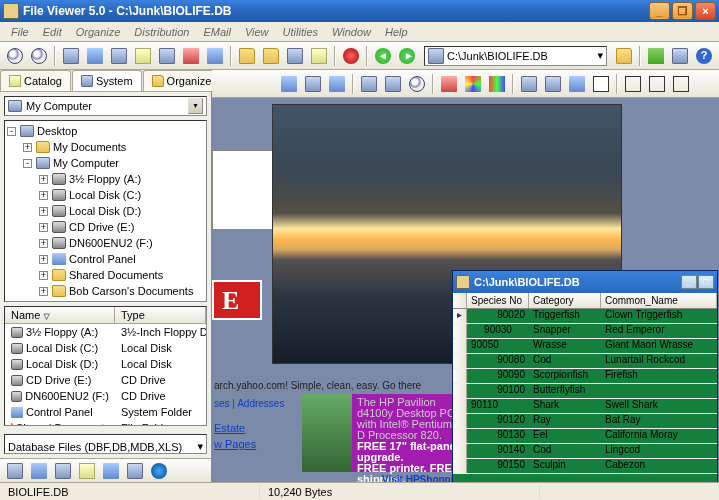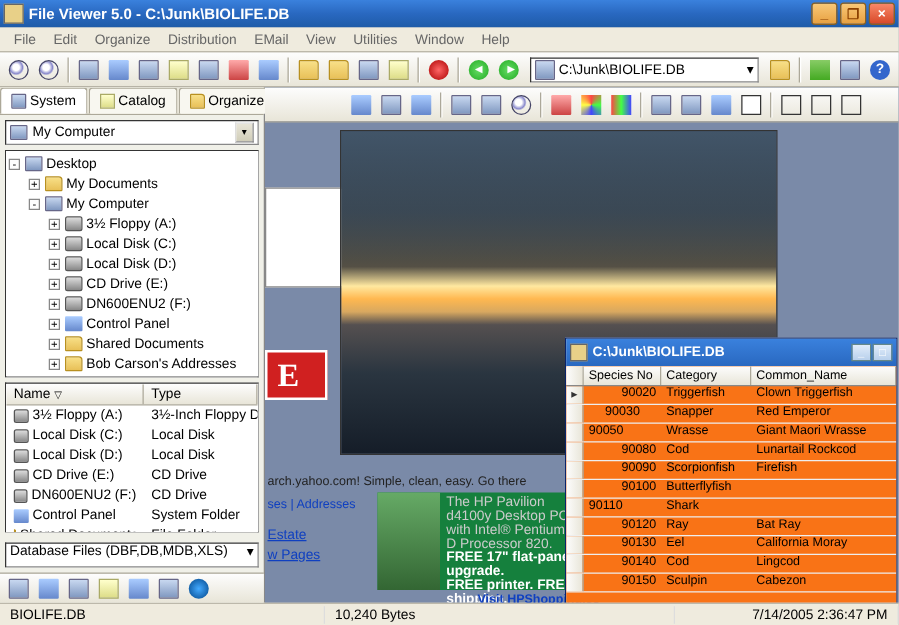--- a/index.html
+++ b/index.html
@@ -4,21 +4,21 @@
 <style>
 * { margin:0; padding:0; box-sizing:border-box; font-family:Tahoma,Arial,sans-serif; font-size:11px; }
 body { background:#d4d0c8; width:719px; height:500px; overflow:hidden; position:relative; }
 .titlebar { height:22px; background:linear-gradient(to bottom,#3a81dd 0%,#2968c0 50%,#1e5ba8 100%); display:flex; align-items:center; padding:0 3px; color:white; font-weight:bold; }
 .titlebar .icon { width:16px; height:16px; background:#e8d088; border:1px solid #666; margin-right:4px; }
 .titlebar .title { flex:1; font-size:12px; }
 .winbtns { display:flex; gap:2px; }
 .winbtn { width:21px; height:18px; background:linear-gradient(#f8c878,#e8a040); border:1px solid #8b6020; border-radius:3px; display:flex; align-items:center; justify-content:center; color:#8b4000; font-weight:bold; font-size:11px; cursor:pointer; }
 .winbtn.close { background:linear-gradient(#f88868,#d84828); color:#fff; }
 .menubar { height:20px; background:#efebde; display:flex; align-items:center; padding:0 4px; border-bottom:1px solid #aca899; }
-.menubar span { padding:2px 7px; color:#666; cursor:pointer; }
+.menubar span { padding:2px 7px; color:#666; cursor:pointer;font-style:italic; }
 .toolbar { height:28px; background:linear-gradient(#fdfdfd,#e8e5d8); border-bottom:1px solid #aca899; display:flex; align-items:center; padding:2px 4px; gap:2px; }
 .tbtn { width:22px; height:22px; border:1px solid transparent; display:flex; align-items:center; justify-content:center; cursor:pointer; }
 .tsep { width:2px; height:20px; border-left:1px solid #aca899; border-right:1px solid #fff; margin:0 2px; }
 .ico { width:16px; height:16px; display:inline-block; }
 .ico-mag { background:radial-gradient(circle at 35% 35%,#fff 20%,#88c 40%,transparent 50%); border:1px solid #446; border-radius:50%; position:relative; }
 .ico-folder { background:linear-gradient(#f8e088,#e8c058); border:1px solid #b89020; border-radius:1px 3px 1px 1px; }
 .ico-disk { background:linear-gradient(#ddd,#888); border:1px solid #555; border-radius:2px; }
 .ico-generic { background:linear-gradient(#c8d8f0,#8098c0); border:1px solid #668; border-radius:1px; }
 .ico-green { background:radial-gradient(#6d6,#2a2); border-radius:50%; }
 .ico-red { background:linear-gradient(#faa,#c44); border-radius:1px; }
@@ -35,40 +35,40 @@
 .tree { flex:1; background:#fff; border:1px inset #888; margin:0 4px 4px 4px; overflow:auto; padding:2px; }
 .tree-item { display:flex; align-items:center; height:16px; cursor:pointer; white-space:nowrap; }
 .tree-item .exp { width:9px; height:9px; border:1px solid #888; background:#fff; text-align:center; line-height:7px; font-size:9px; margin-right:4px; cursor:pointer; }
 .tree-item .sp { display:inline-block; }
 .tree-item .tico { width:14px; height:12px; margin-right:3px; }
 .listv { height:120px; background:#fff; border:1px inset #888; margin:0 4px 4px 4px; overflow:auto; }
 .lhdr { display:flex; background:linear-gradient(#fdfdfd,#e8e5d8); border-bottom:1px solid #aca899; position:sticky; top:0; }
 .lhdr div { padding:2px 6px; border-right:1px solid #aca899; cursor:pointer; }
 .lrow { display:flex; height:16px; align-items:center; cursor:pointer; }
 .lrow div { padding:0 6px; white-space:nowrap; overflow:hidden; display:flex; align-items:center; gap:3px; }
-.dbcombo { margin:4px; height:20px; background:#fff; border:1px inset #888; display:flex; align-items:flex-start; padding:0 3px; }
+.dbcombo { margin:4px; height:20px; background:#fff; border:1px inset #888; display:flex; align-items:flex-end; padding:0 3px; }
 .btmtools { height:24px; display:flex; align-items:center; padding:2px 4px; gap:2px; background:linear-gradient(#fdfdfd,#e8e5d8); border-top:1px solid #aca899; }
 .right { flex:1; background:#7a8aa8; position:relative; overflow:hidden; }
 .rtoolbar { height:28px; background:linear-gradient(#fdfdfd,#e8e5d8); border-bottom:1px solid #aca899; display:flex; align-items:center; padding:2px 4px; gap:2px; }
 .imgview { position:absolute; top:34px; left:60px; width:350px; height:260px; border:1px solid #333; background:linear-gradient(to bottom,#1a2838 0%,#2a3848 25%,#555045 42%,#ffe8a0 48%,#ffb850 52%,#d8a860 56%,#555050 60%,#2a3540 75%,#151d28 100%); }
 .imgview::before { content:""; position:absolute; top:0;left:0;right:0; height:40%; background:linear-gradient(to bottom, rgba(70,90,110,0.9), rgba(80,80,70,0.3)); }
 .behind-win { position:absolute; top:80px; left:0px; width:230px; height:80px; background:#fff; border:1px solid #888; }
 .redbox { position:absolute; top:210px; left:0px; width:50px; height:40px; background:#d02020; color:#fff; font-size:26px; font-weight:bold; font-family:Georgia,serif; padding:4px 8px; border:2px solid #fff; }
 .txt1 { position:absolute; top:310px; left:2px; color:#222; font-size:10px; white-space:nowrap; }
 .addr { position:absolute; top:328px; left:2px; color:#1040c0; font-size:10px; }
 .links { position:absolute; top:350px; left:2px; color:#1040c0; font-size:11px; line-height:16px; }
 .links div { text-decoration:underline; cursor:pointer; }
-.ad { position:absolute; top:324px; left:90px; width:200px; height:78px; background:#15803d; display:flex; }
+.ad { position:absolute; top:324px; left:90px; width:200px; height:78px; background:#a21caf; display:flex; }
 .ad .adl { width:50px; background:linear-gradient(#6a6,#363); }
 .ad .adr { flex:1; color:#ccc; font-size:9px; padding:3px 5px; line-height:11px; }
 .adlink { position:absolute; top:404px; left:170px; color:#1040c0; font-size:10px; font-weight:bold; text-decoration:underline; cursor:pointer; }
 .dbwin { position:absolute; top:200px; left:240px; width:266px; height:232px; background:#efebde; border:1px solid #0a246a; display:flex; flex-direction:column; }
 .dbwin .dbtitle { height:22px; background:linear-gradient(to bottom,#3a81dd,#2968c0); display:flex; align-items:center; padding:0 3px; color:#fff; font-weight:bold; font-size:11px; }
 .dbwin .dbtitle .icon { width:14px; height:14px; background:#e8d088; border:1px solid #666; margin-right:4px; }
-.dbwin .dbgrid { flex:1; background:#f97316; overflow:auto; }
+.dbwin .dbgrid { flex:1; background:#15803d; overflow:auto; }
 .dbwin .ghdr { display:flex; background:linear-gradient(#fdfdfd,#e8e5d8); border-bottom:1px solid #888; position:sticky; top:0; }
 .dbwin .ghdr div { padding:2px 4px; border-right:1px solid #aca899; font-size:10px; }
 .dbwin .grow { display:flex; height:15px; border-bottom:1px solid #eee; }
 .dbwin .grow div { padding:0 4px; font-size:10px; white-space:nowrap; overflow:hidden; }
 .dbwin .rowhdr { width:14px; background:linear-gradient(to right,#fdfdfd,#e8e5d8); border-right:1px solid #aca899; font-size:8px; color:#333; text-align:center; }
 .status { height:18px; background:#efebde; border-top:1px solid #aca899; display:flex; align-items:center; }
 .status div { padding:1px 8px; border-right:1px inset #ddd; }
 .dbminbtns { margin-left:auto; display:flex; gap:1px; }
 .dbminbtn { width:16px; height:14px; background:linear-gradient(#e0ecfa,#b8d0ec); border:1px solid #688; font-size:9px; text-align:center; line-height:12px; cursor:pointer; }
 </style>
@@ -170,27 +170,27 @@
       <span class="ico ico-generic"></span>
     </div>
   <div class="tbtn">
       <span class="ico" style="background:#36c;border-radius:50%;color:#fff;text-align:center;line-height:14px;font-weight:bold">?</span>
     </div>
 </div>
 
 <div class="main">
   <div class="left">
     <div class="tabs">
+      <div class="tab">
+          <span class="ico ico-yellow" style="width:12px;height:12px"></span>
+          <span>Catalog</span>
+        </div>
       <div class="tab active">
           <span class="ico ico-generic" style="width:12px;height:12px"></span>
           <span>System</span>
-        </div>
-      <div class="tab">
-          <span class="ico ico-yellow" style="width:12px;height:12px"></span>
-          <span>Catalog</span>
         </div>
       <div class="tab">
           <span class="ico ico-folder" style="width:12px;height:12px"></span>
           <span>Organize</span>
         </div>
     </div>
     <div class="combo">
       <span class="ico ico-generic" style="width:14px;height:12px;margin-right:4px"></span>
       <span>My Computer</span>
       <span class="arrow">▾</span>
@@ -253,21 +253,21 @@
         <div class="tree-item">
           <span class="sp" style="width:32px"></span>
           <span class="exp">+</span>
           <span class="tico ico-folder"></span>
           <span>Shared Documents</span>
         </div>
         <div class="tree-item">
           <span class="sp" style="width:32px"></span>
           <span class="exp">+</span>
           <span class="tico ico-folder"></span>
-          <span>Bob Carson's Addresses</span>
+          <span>Bob Carson's Documents</span>
         </div>
         <div class="tree-item">
           <span class="sp" style="width:16px"></span>
           <span class="tico ico-generic"></span>
           <span>My Network Places</span>
         </div>
       </div>
     <div class="listv">
       <div class="lhdr">
         <div style="width:110px"><span>Name</span> <span style="font-size:8px">▽</span></div>
@@ -463,20 +463,21 @@
             </div>
             <div class="grow">
               <div class="rowhdr"></div>
               <div style="width:62px;text-align:right">90100</div>
               <div style="width:72px">Butterflyfish</div>
             </div>
             <div class="grow">
               <div class="rowhdr"></div>
               <div style="width:62px;text-align:left">90110</div>
               <div style="width:72px">Shark</div>
+              <div style="flex:1">Swell Shark</div>
             </div>
             <div class="grow">
               <div class="rowhdr"></div>
               <div style="width:62px;text-align:right">90120</div>
               <div style="width:72px">Ray</div>
               <div style="flex:1">Bat Ray</div>
             </div>
             <div class="grow">
               <div class="rowhdr"></div>
               <div style="width:62px;text-align:right">90130</div>
@@ -498,14 +499,13 @@
           </div>
       </div>
     </div>
 
   </div>
 </div>
 
 <div class="status">
   <div style="width:260px">BIOLIFE.DB</div>
   <div style="width:280px">10,240 Bytes</div>
-  <div style="flex:1;text-align:right">7/14/2005 2:36:47 PM</div>
 </div>
 
 </body></html>

